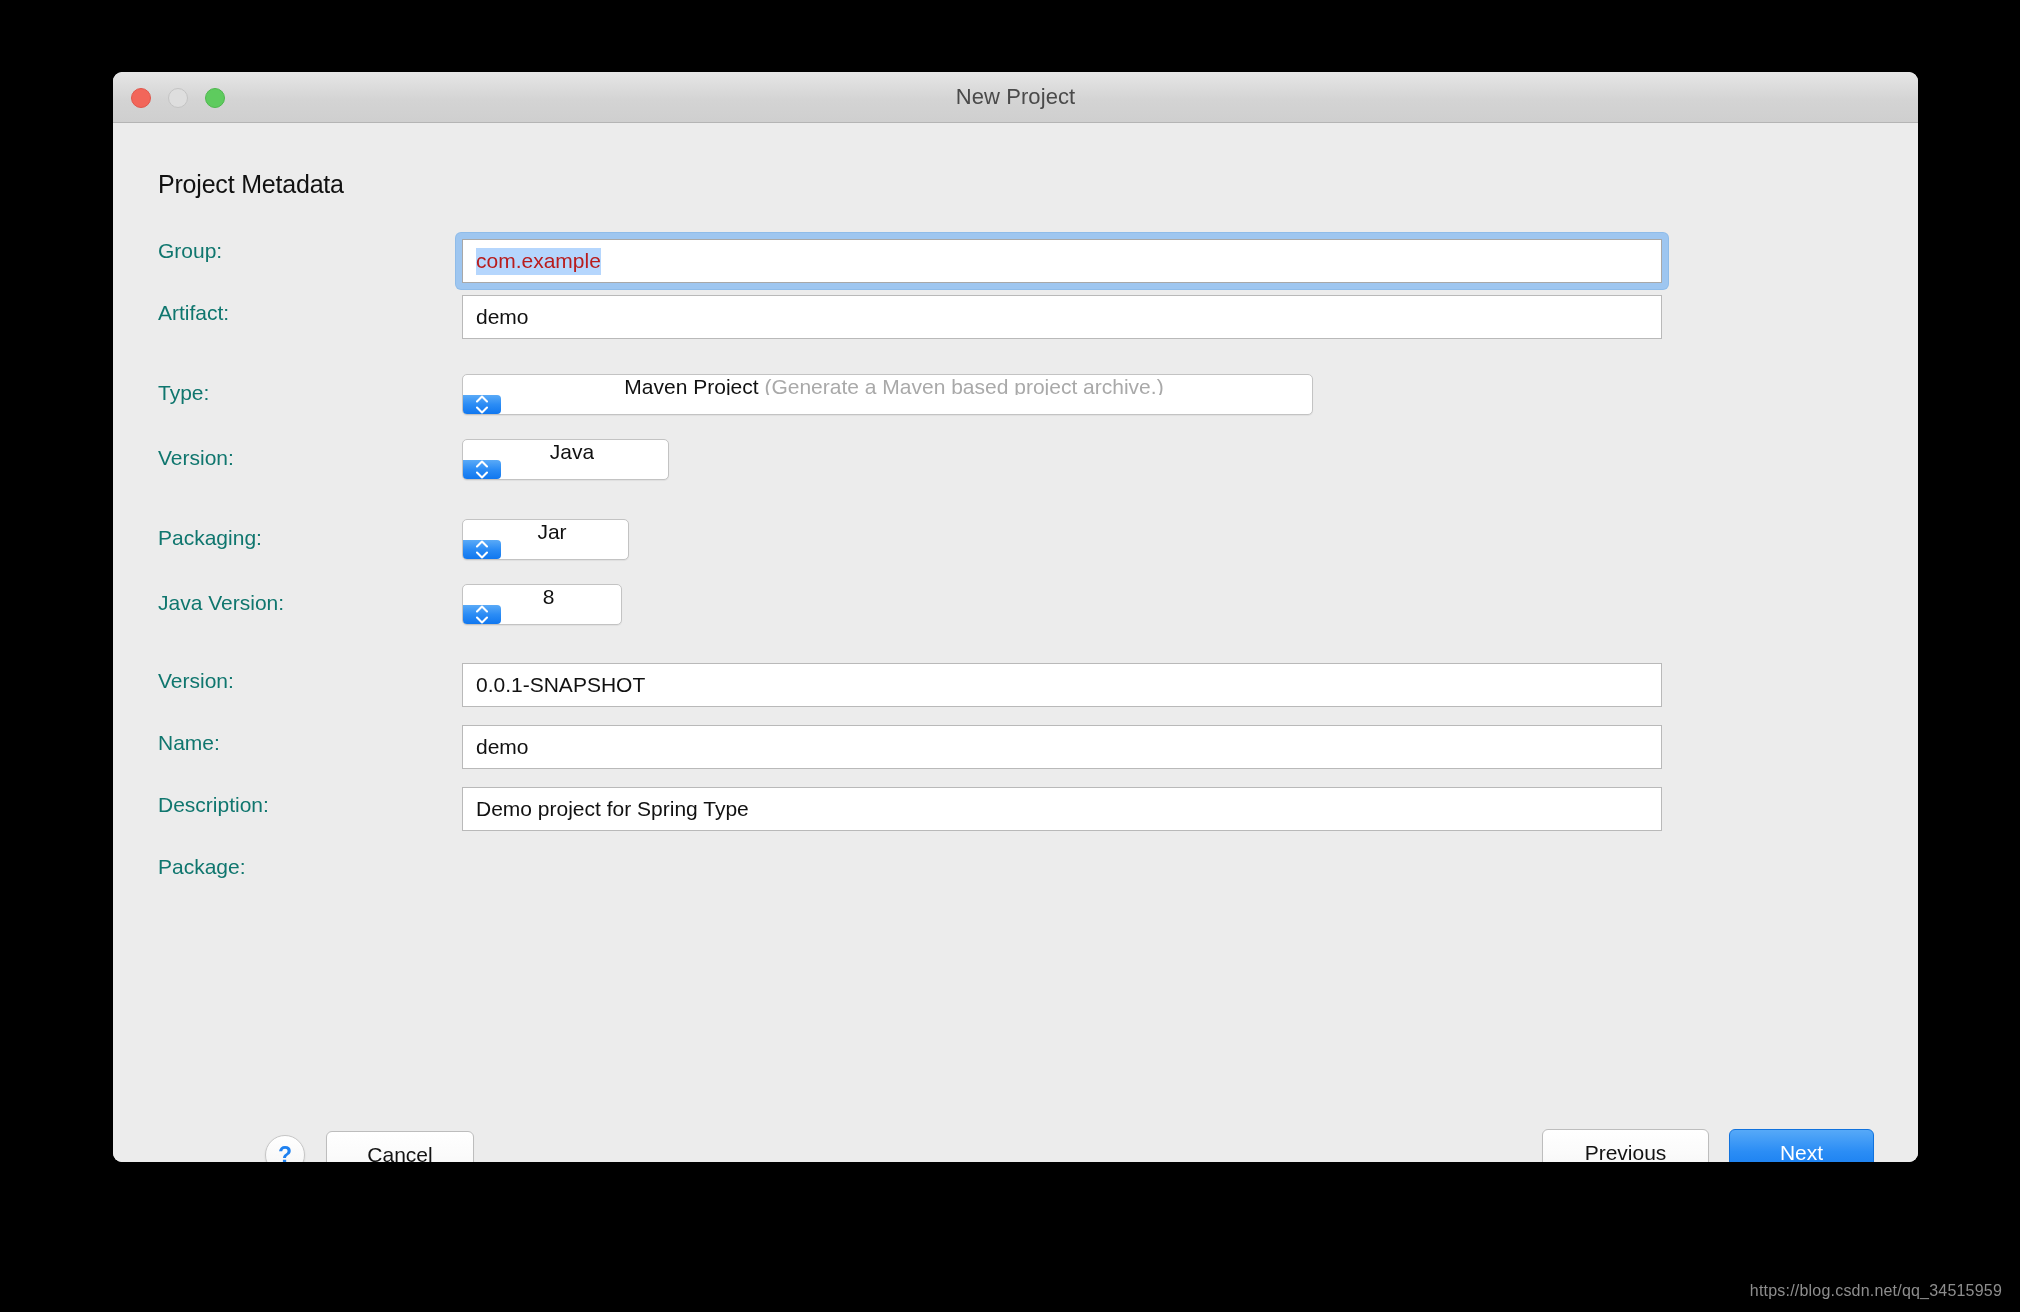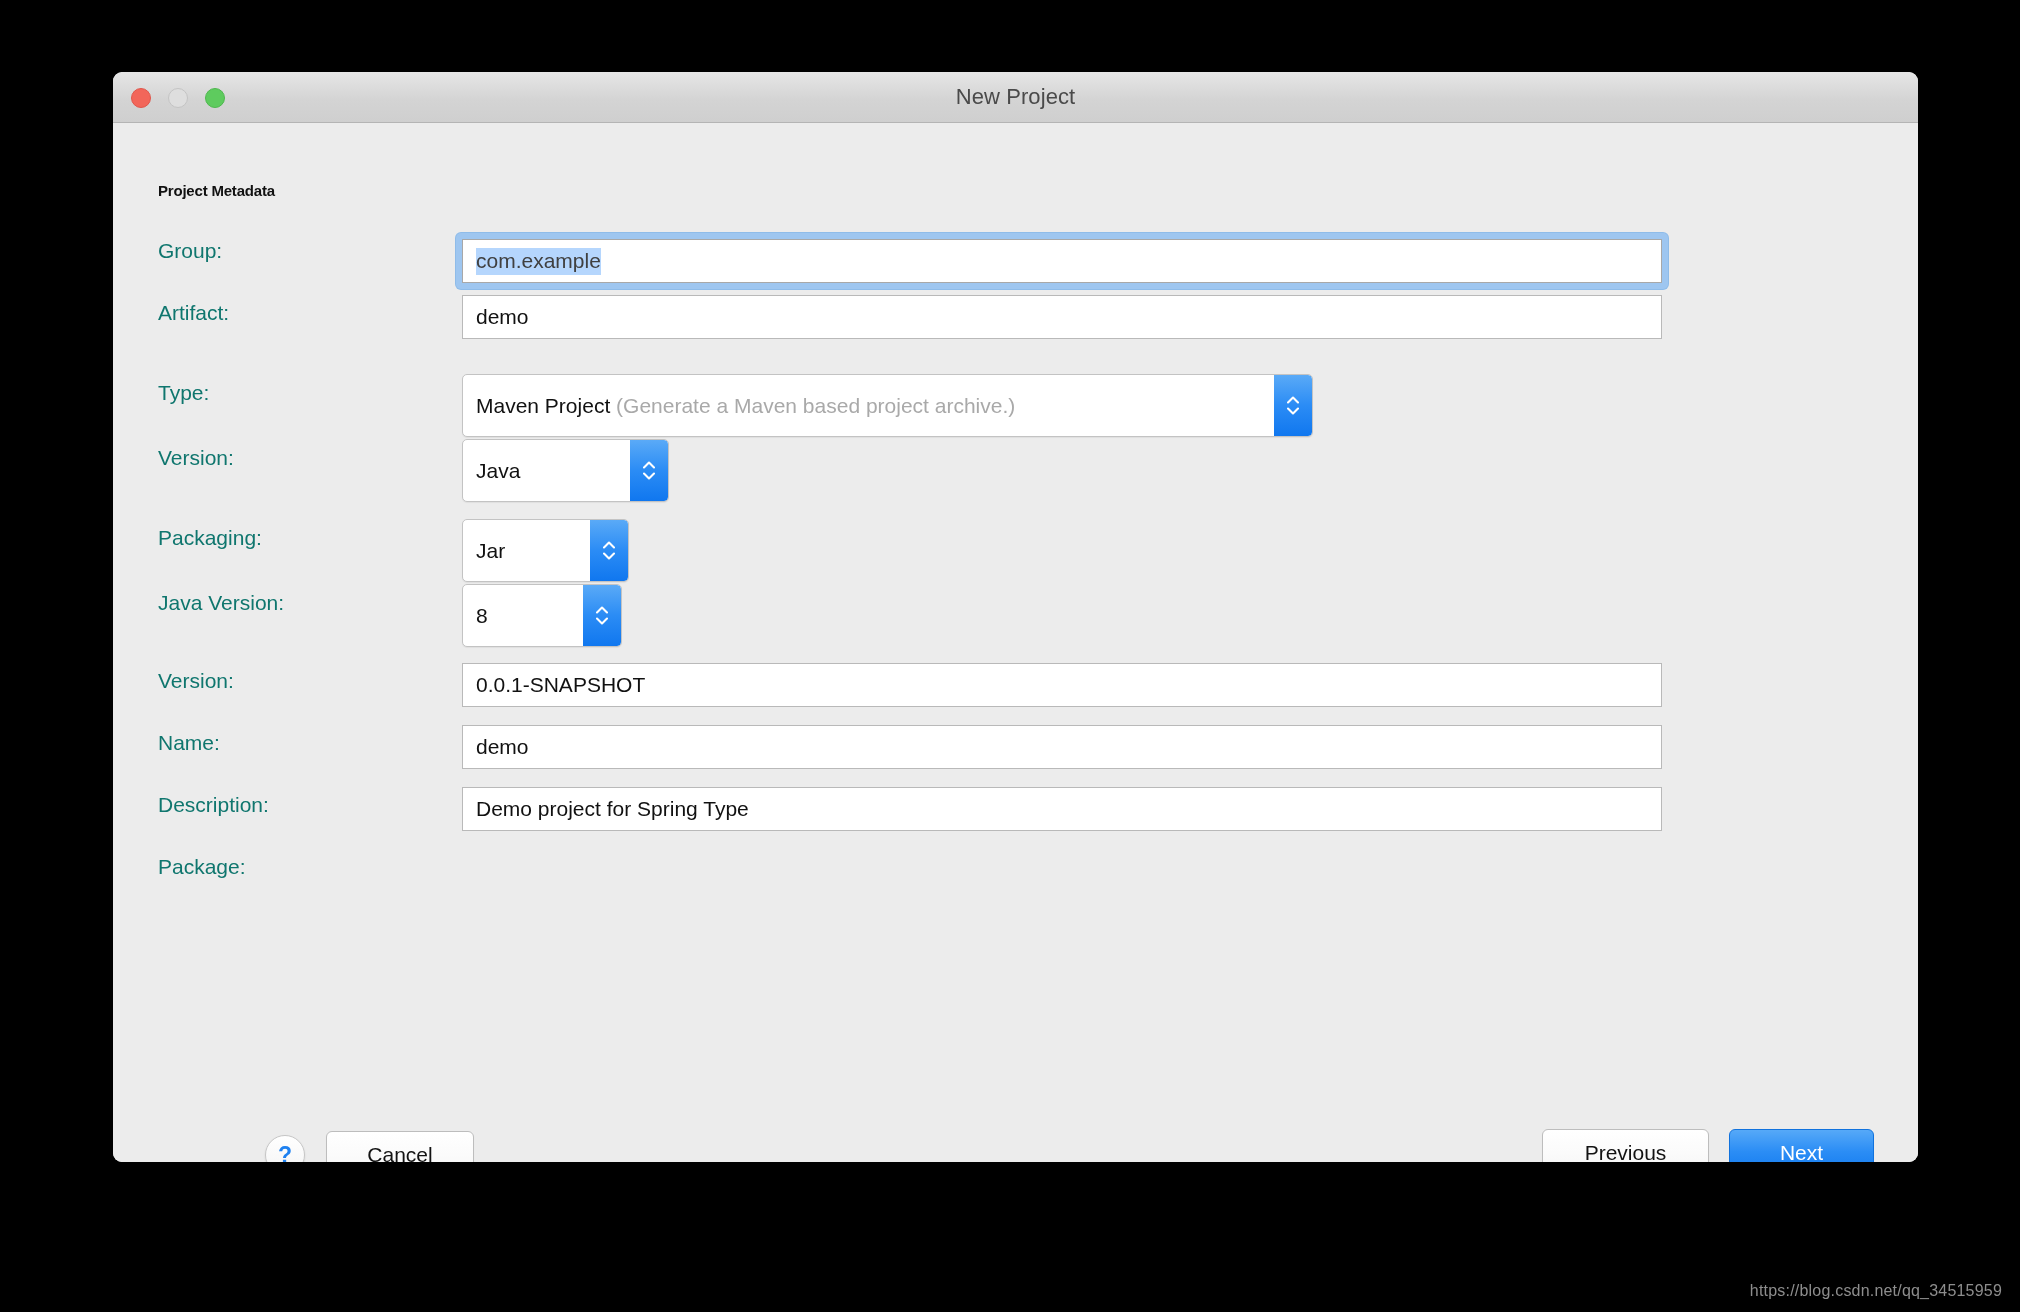--- a/index.html
+++ b/index.html
@@ -60,25 +60,24 @@
     position: relative;
     height: 1039px;
     background: #ececec;
     padding: 0;
   }
 
   #section-title {
     position: absolute;
     left: 45px;
     top: 47px;
-    font-size: 15px;
-    font-weight: bold;
+    font-size: 25px;
+    font-weight: normal;
     color: #111111;
     letter-spacing: -0.2px;
-    margin-top: 12px;
   }
   .lbl {
     position: absolute;
     left: 45px;
     font-size: 21px;
     color: #0f766e;
     white-space: nowrap;
   }
 
   .field {
@@ -110,42 +109,43 @@
   .focusring > .inner {
     position: absolute;
     left: 6px; top: 6px;
     width: 1200px; height: 44px;
     background: #ffffff;
     border: 1px solid #a8a8a8;
     display: flex;
     align-items: center;
     padding-left: 13px;
     font-size: 21px;
-    color: #404040;
+    color: #b91c1c;
   }
   .sel {
     background: #b5d6fd;
     padding: 1px 0 2px 0;
   }
 
   
   .popup {
     position: absolute;
     left: 349px;
-    height: 63px;
+    height: 41px;
     background: #ffffff;
     border: 1px solid #c3c3c3;
     border-radius: 5px;
     display: flex;
     align-items: center;
     font-size: 21px;
     color: #111111;
     white-space: nowrap;
     box-shadow: 0 1px 1px rgba(0,0,0,0.06);
     overflow: hidden;
+    flex-direction: column;
   }
   .popup .ptext {
     padding-left: 13px;
     flex: 1;
     overflow: hidden;
     text-overflow: ellipsis;
   }
   .popup .ptext .dim { color: #a9a9a9; }
   .stepper {
     width: 38px;

